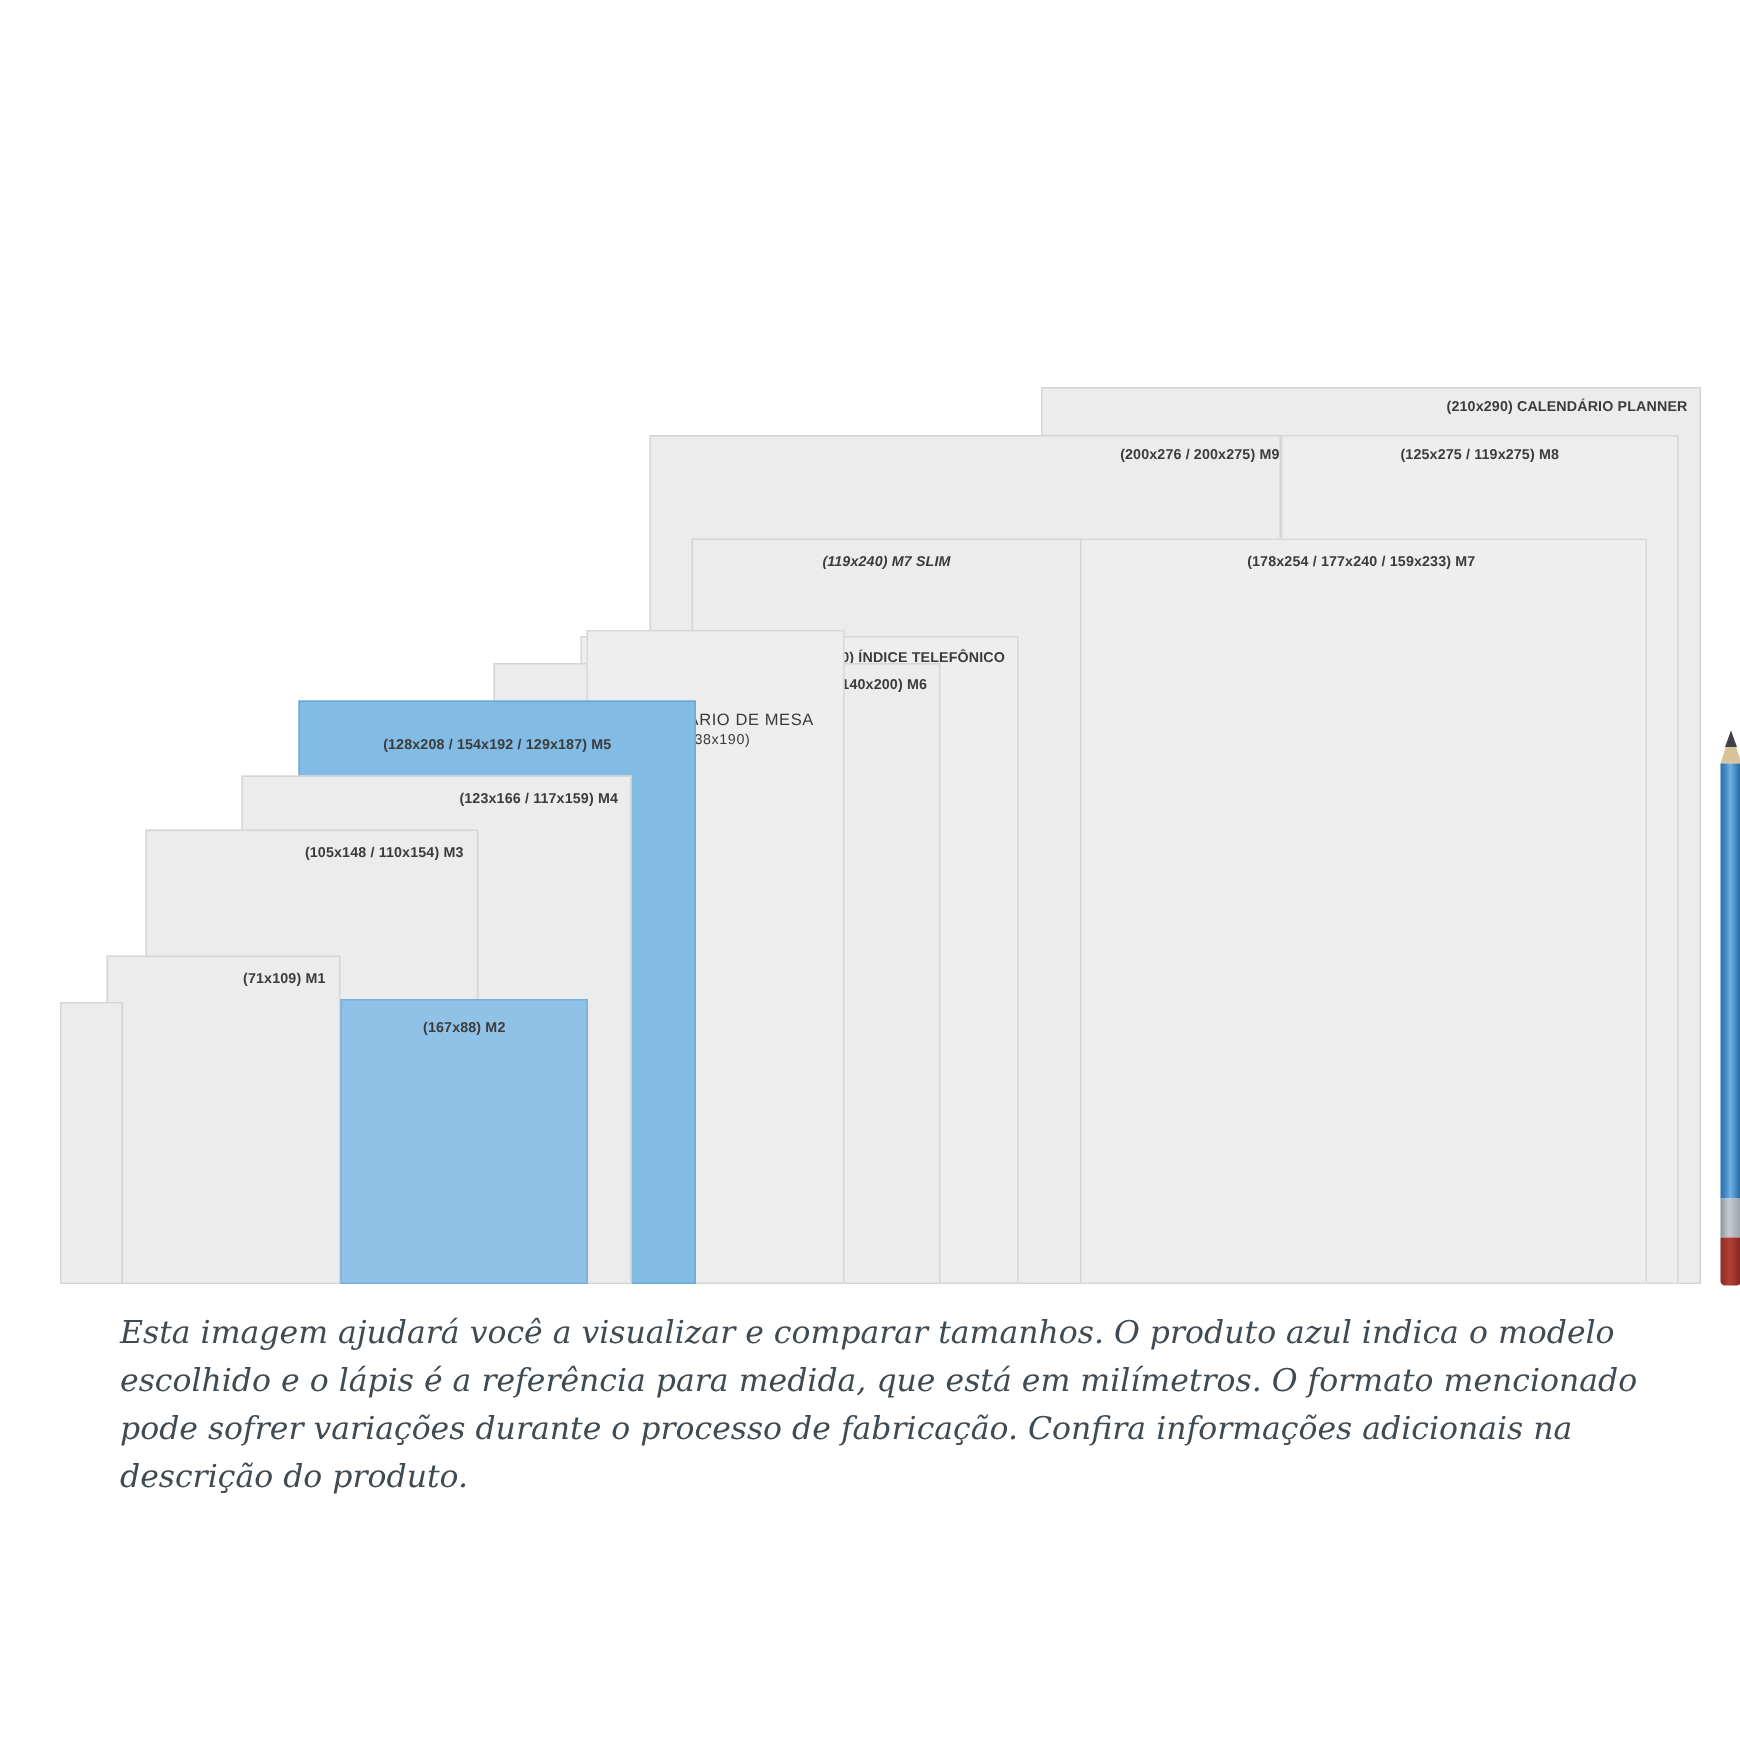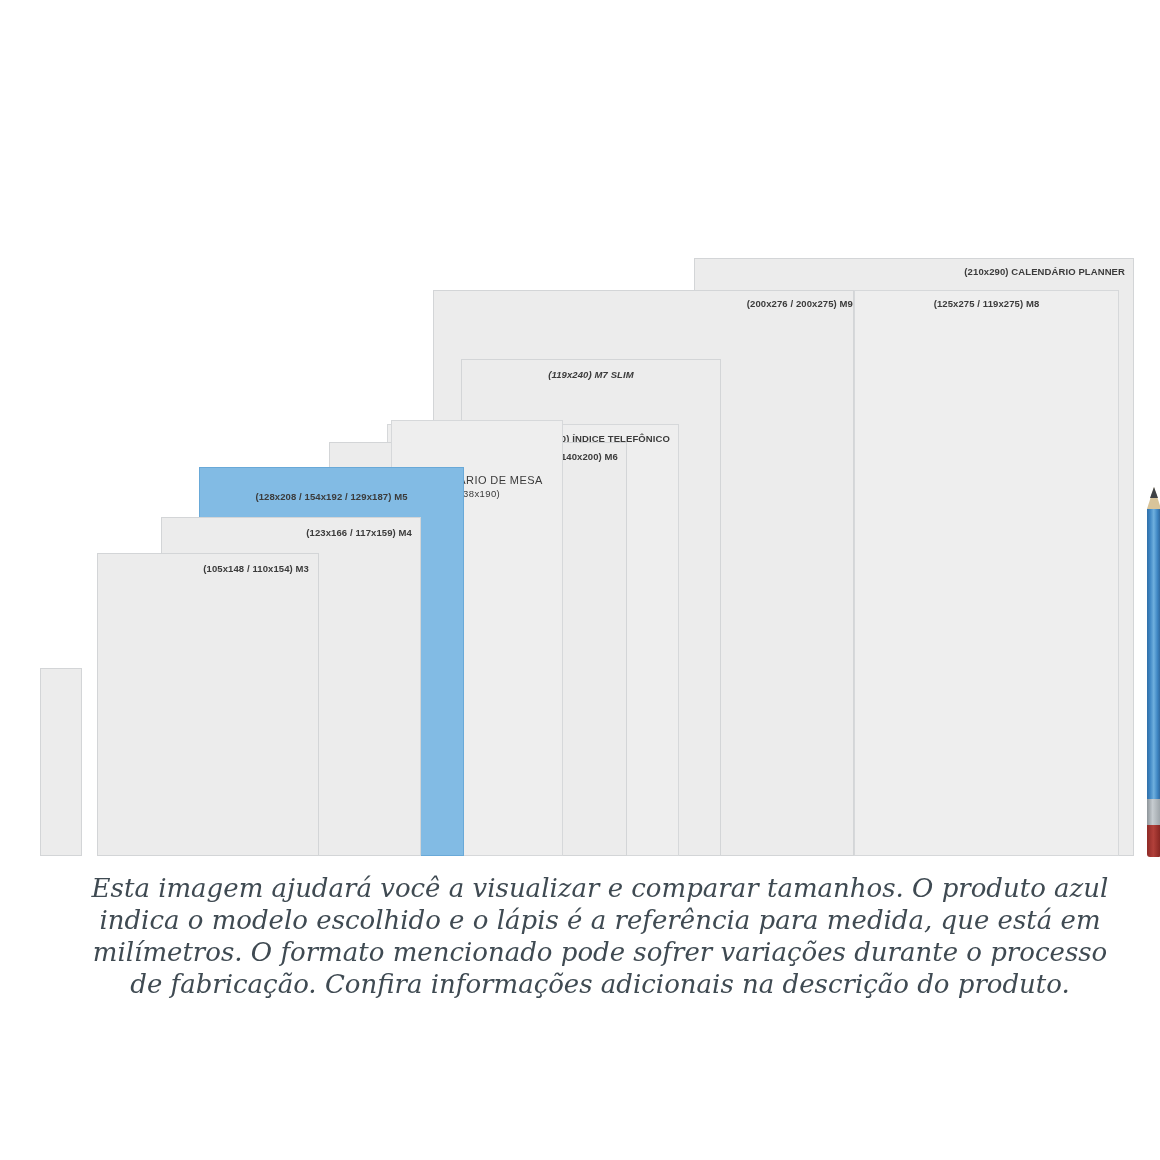--- a/index.html
+++ b/index.html
@@ -110,24 +110,24 @@
     height: 32px;
     background: linear-gradient(to right, #8e2a27 0%, #b2403a 45%, #82231f 100%);
     border-radius: 0 0 3px 3px;
   }
 
   #caption {
     position: absolute;
     left: 60px;
     top: 872px;
     width: 1040px;
-    text-align: center;
+    text-align: left;
     font-family: "DejaVu Serif", serif;
     font-style: italic;
-    font-size: 26px;
+    font-size: 21px;
     line-height: 32px;
     color: #3f4a52;
   }
 </style>
 </head>
 <body>
 
 <div id="stage">
 
   <div class="sheet grey" style="left:674px; top:258px; width:440px; height:598px;">
@@ -135,20 +135,23 @@
   </div>
 
   <div class="sheet grey" style="left:413px; top:290px; width:421px; height:566px;">
     <span class="lbl" style="right:0; top:7px;">(200x276 / 200x275) M9</span>
   </div>
 
   <div class="sheet grey2" style="left:834px; top:290px; width:265px; height:566px;">
     <span class="lbl" style="left:50%; transform:translateX(-50%); top:7px;text-align:center;">(125x275 / 119x275) M8</span>
   </div>
 
+  <div class="sheet grey2" style="left:697px; top:359px; width:381px; height:497px;">
+    <span class="lbl" style="left:50%; transform:translateX(-50%); top:9px;">(178x254 / 177x240 / 159x233) M7</span>
+  </div>
 
   <div class="sheet grey" style="left:441px; top:359px; width:260px; height:497px;">
     <span class="lbl" style="left:50%; transform:translateX(-50%); top:9px;font-style:italic;">(119x240) M7 SLIM</span>
   </div>
 
   <div class="sheet grey2" style="left:367px; top:424px; width:292px; height:432px;">
     <span class="lbl" style="right:8px; top:8px;">(139x210) ÍNDICE TELEFÔNICO</span>
   </div>
 
   <div class="sheet grey" style="left:309px; top:442px; width:298px; height:414px;">
@@ -167,24 +170,30 @@
   </div>
 
   <div class="sheet grey" style="left:141px; top:517px; width:260px; height:339px;">
     <span class="lbl" style="right:8px; top:9px;">(123x166 / 117x159) M4</span>
   </div>
 
   <div class="sheet grey" style="left:77px; top:553px; width:222px; height:303px;">
     <span class="lbl" style="right:9px; top:9px;">(105x148 / 110x154) M3</span>
   </div>
 
+  <div class="sheet grey" style="left:51px; top:637px; width:156px; height:219px;">
+    <span class="lbl" style="right:9px; top:9px;">(71x109) M1</span>
+  </div>
 
   <div class="sheet grey" style="left:20px; top:668px; width:42px; height:188px;">
   </div>
 
+  <div class="sheet blue" style="left:207px; top:666px; width:165px; height:190px; background:#8fc2e6; border-color:#74b0da;">
+    <span class="lbl" style="left:50%; transform:translateX(-50%); top:13px;">(167x88) M2</span>
+  </div>
 
   <div id="pencil">
     <div class="p-tip"></div>
     <div class="p-lead"></div>
     <div class="p-body"></div>
     <div class="p-ferrule"></div>
     <div class="p-eraser"></div>
   </div>
 
   <div id="caption">

